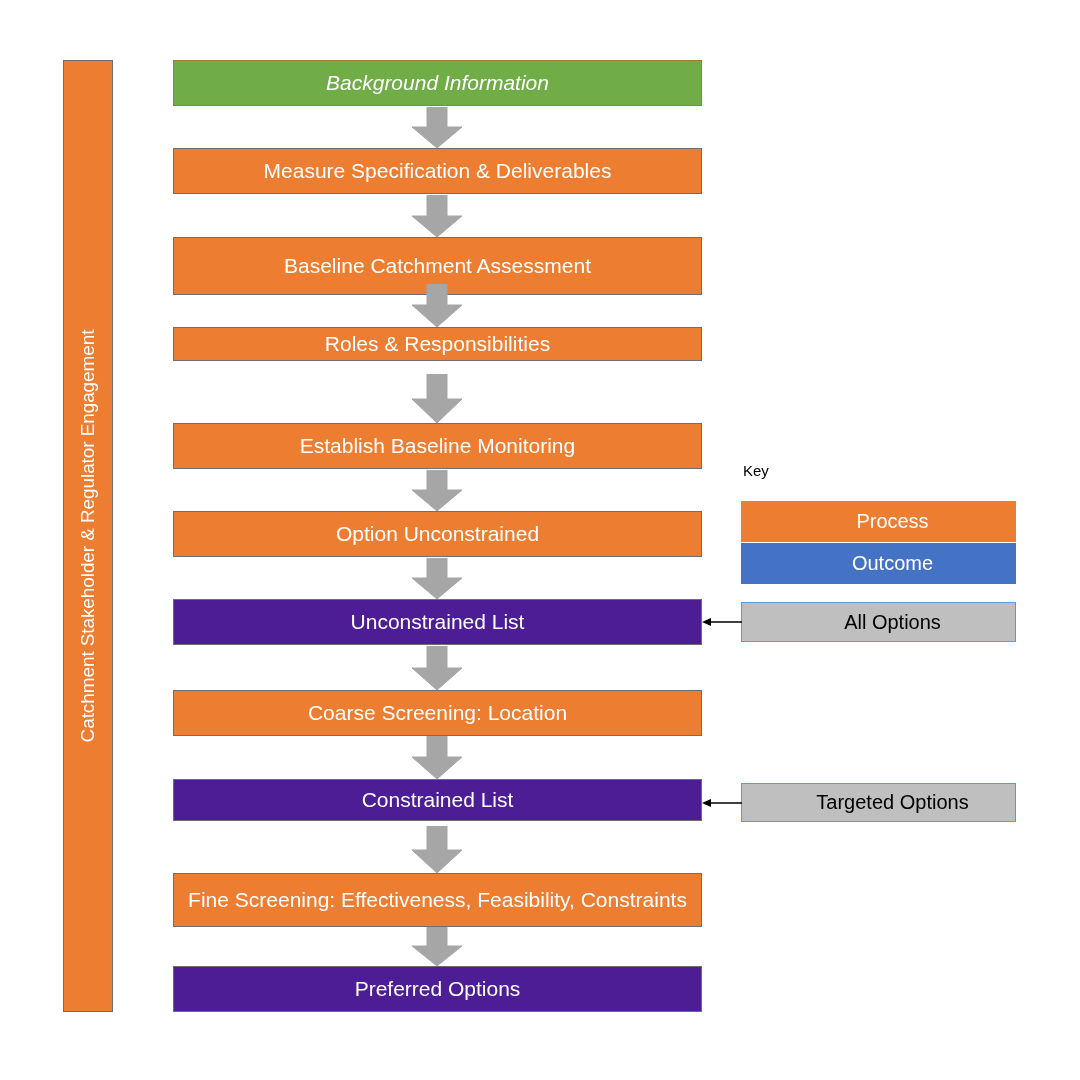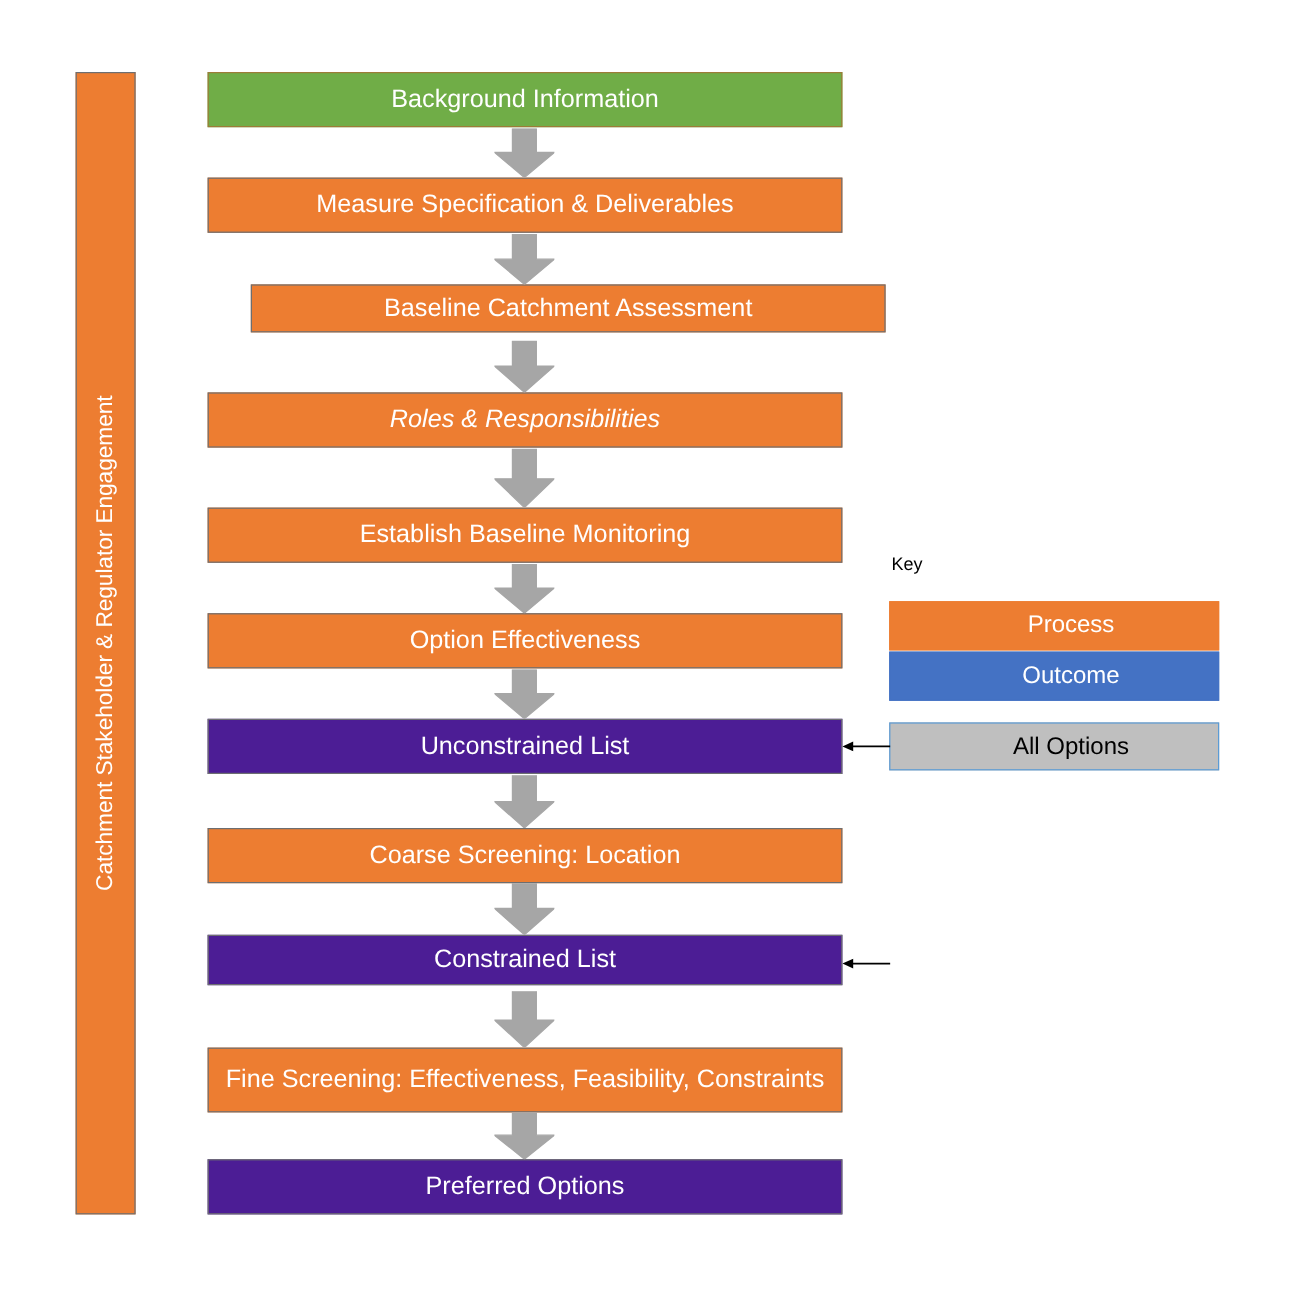--- a/index.html
+++ b/index.html
@@ -78,37 +78,37 @@
 </style>
 </head>
 <body>
 
 <div id="stage">
 
   <div class="vbar">
     <span class="vbar-label">Catchment Stakeholder &amp; Regulator Engagement</span>
   </div>
 
-  <div class="flowbox start" style="top:60px;height:46px;">
+  <div class="flowbox start" style="top:60px;height:46px;font-style:italic;">
       <span>Background Information</span>
     </div>
   <div class="flowbox process" style="top:148px;height:46px;">
       <span>Measure Specification &amp; Deliverables</span>
     </div>
-  <div class="flowbox process" style="top:237px;height:40px;margin-left:36px;">
+  <div class="flowbox process" style="top:237px;height:58px;">
       <span>Baseline Catchment Assessment</span>
     </div>
-  <div class="flowbox process" style="top:327px;height:46px;font-style:italic;">
+  <div class="flowbox process" style="top:327px;height:34px;">
       <span>Roles &amp; Responsibilities</span>
     </div>
   <div class="flowbox process" style="top:423px;height:46px;">
       <span>Establish Baseline Monitoring</span>
     </div>
   <div class="flowbox process" style="top:511px;height:46px;">
-      <span>Option Effectiveness</span>
+      <span>Option Unconstrained</span>
     </div>
   <div class="flowbox outcome" style="top:599px;height:46px;">
       <span>Unconstrained List</span>
     </div>
   <div class="flowbox process" style="top:690px;height:46px;">
       <span>Coarse Screening: Location</span>
     </div>
   <div class="flowbox outcome" style="top:779px;height:42px;">
       <span>Constrained List</span>
     </div>
@@ -174,20 +174,23 @@
 
   <div class="keybox process" style="top:501px;height:41px;">
     <span>Process</span>
   </div>
   <div class="keybox outcome" style="top:543px;height:41px;">
     <span>Outcome</span>
   </div>
 
   <div class="keybox option" style="top:602px;height:40px;">
     <span>All Options</span>
+  </div>
+  <div class="keybox option" style="top:783px;height:39px;">
+    <span>Targeted Options</span>
   </div>
 
   <div class="connector" style="left:702px;top:615px;width:40px;">
     <svg viewBox="0 0 40 14">
         <line x1="40" y1="7" x2="6" y2="7" stroke="#000000" stroke-width="1.4"></line>
         <polygon points="0,7 9,3 9,11" fill="#000000"></polygon>
       </svg>
   </div>
   <div class="connector" style="left:702px;top:796px;width:40px;">
     <svg viewBox="0 0 40 14">

